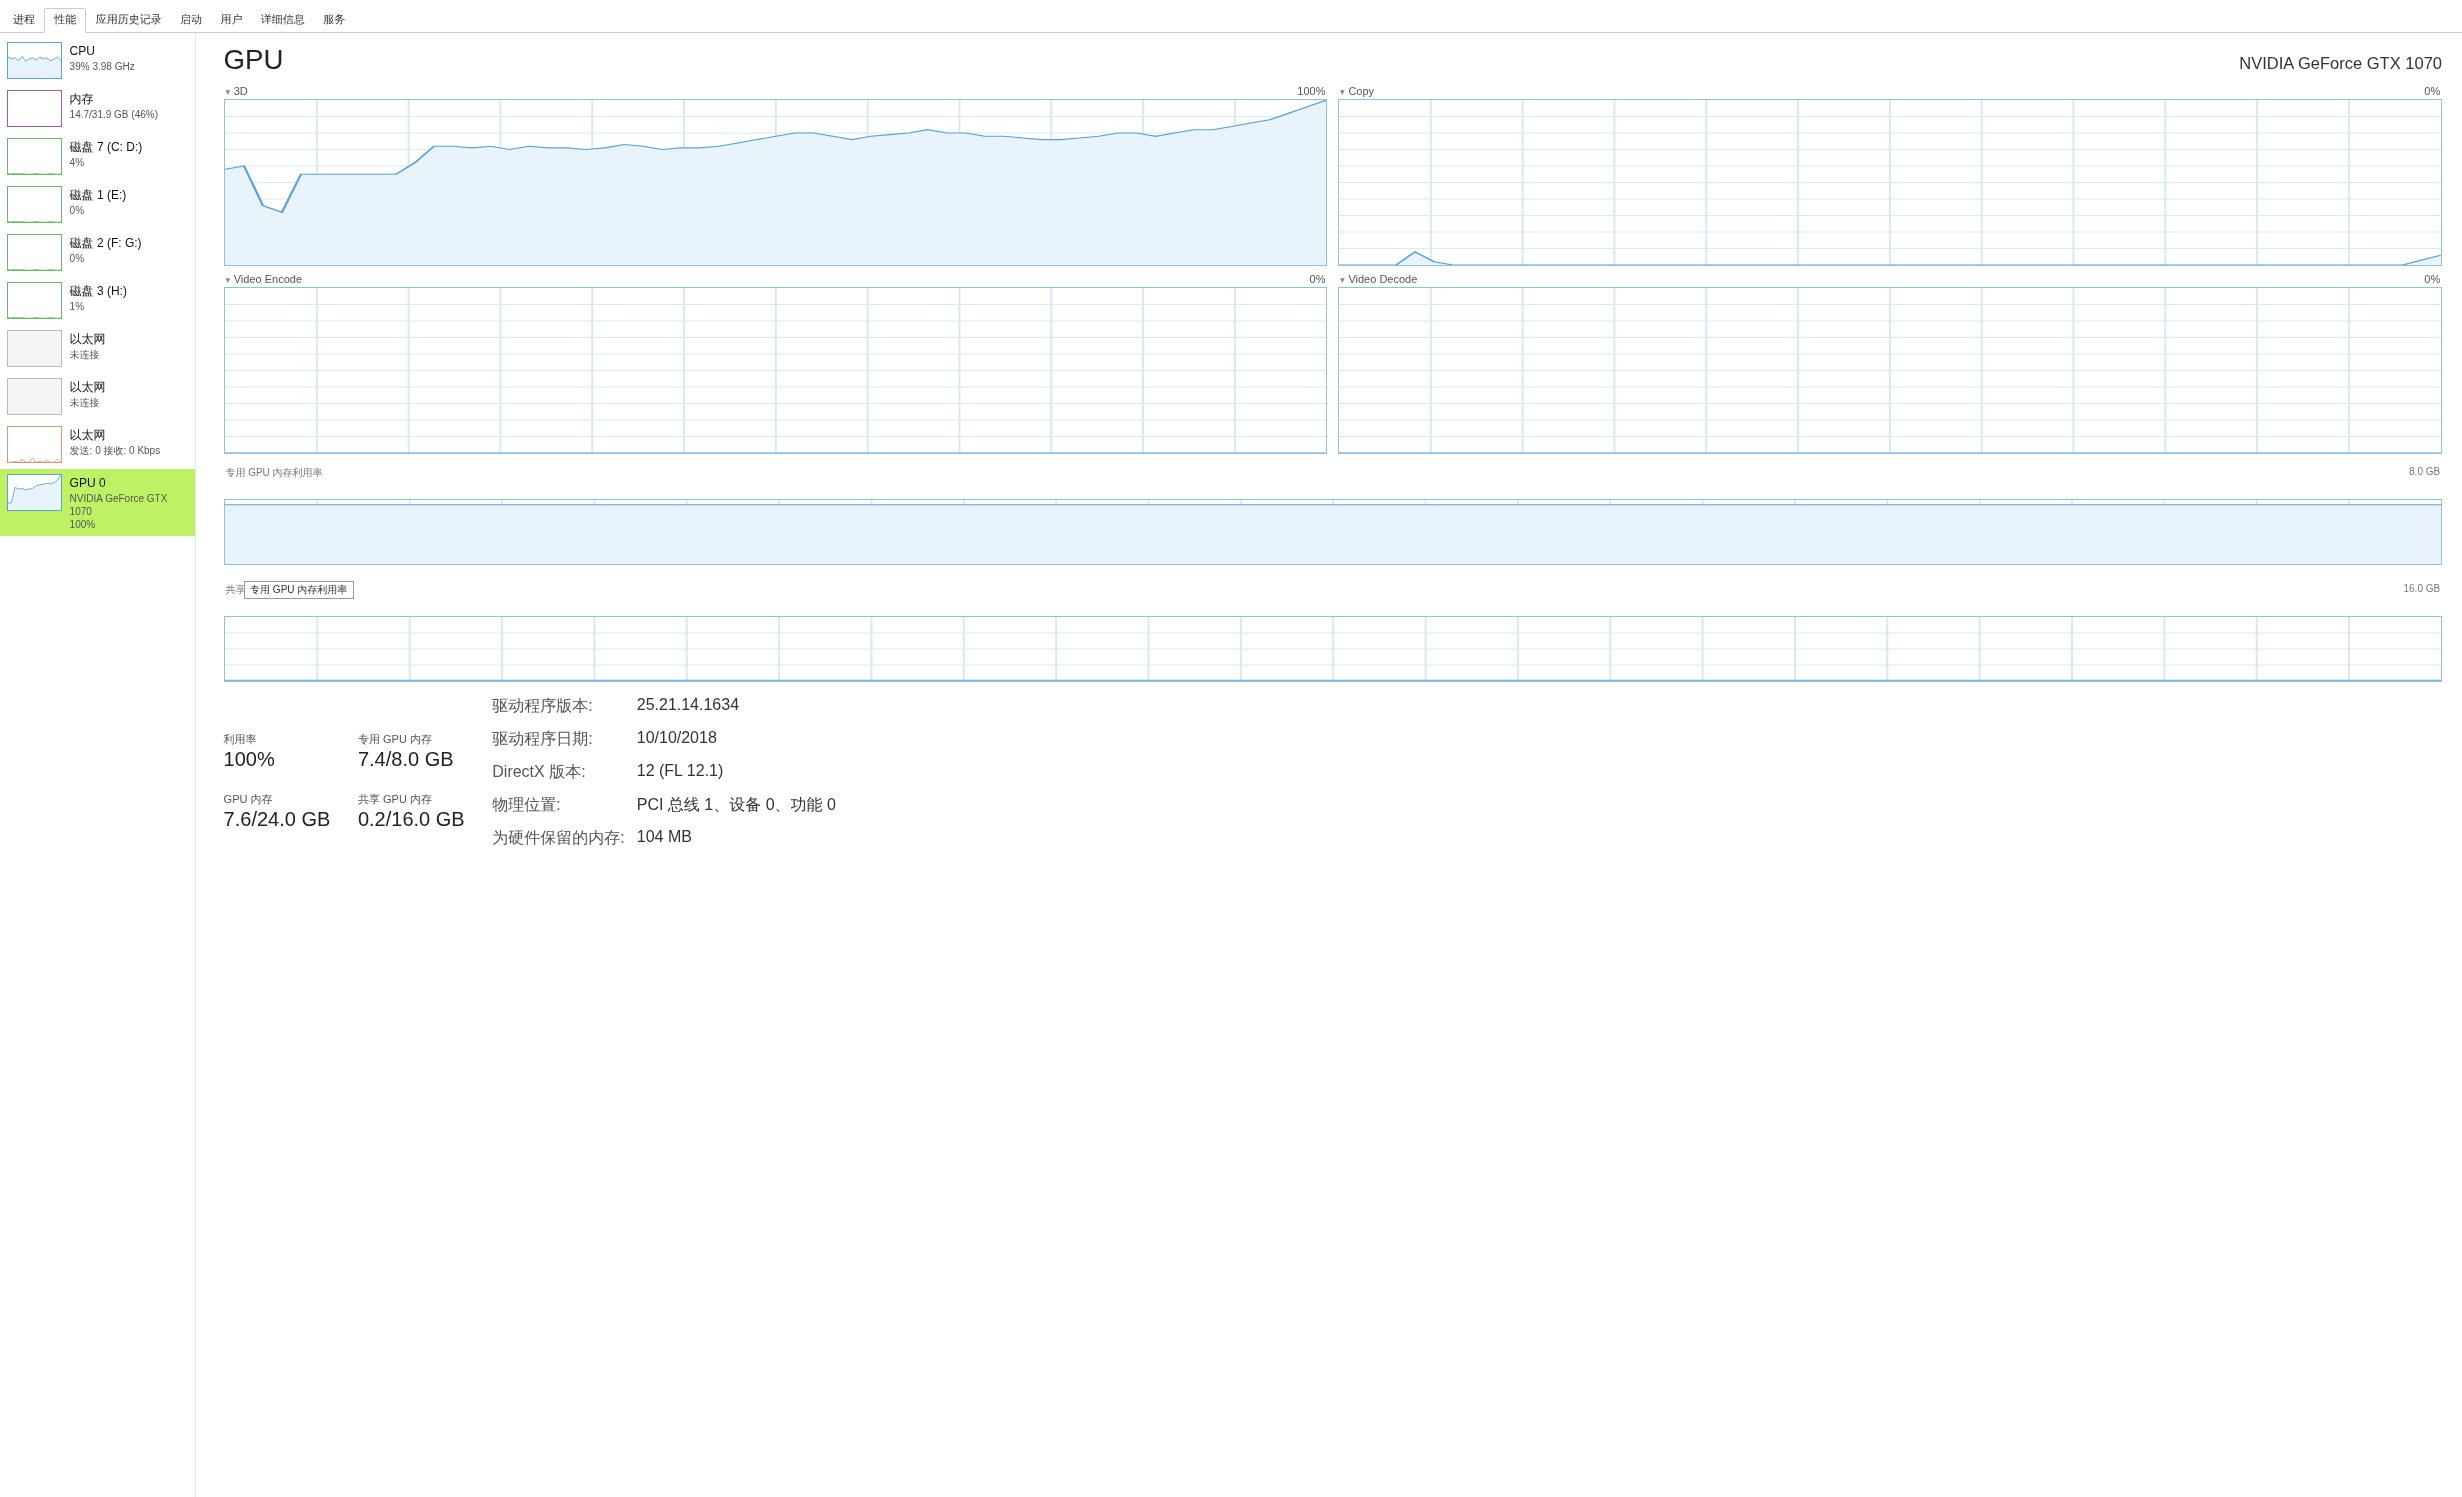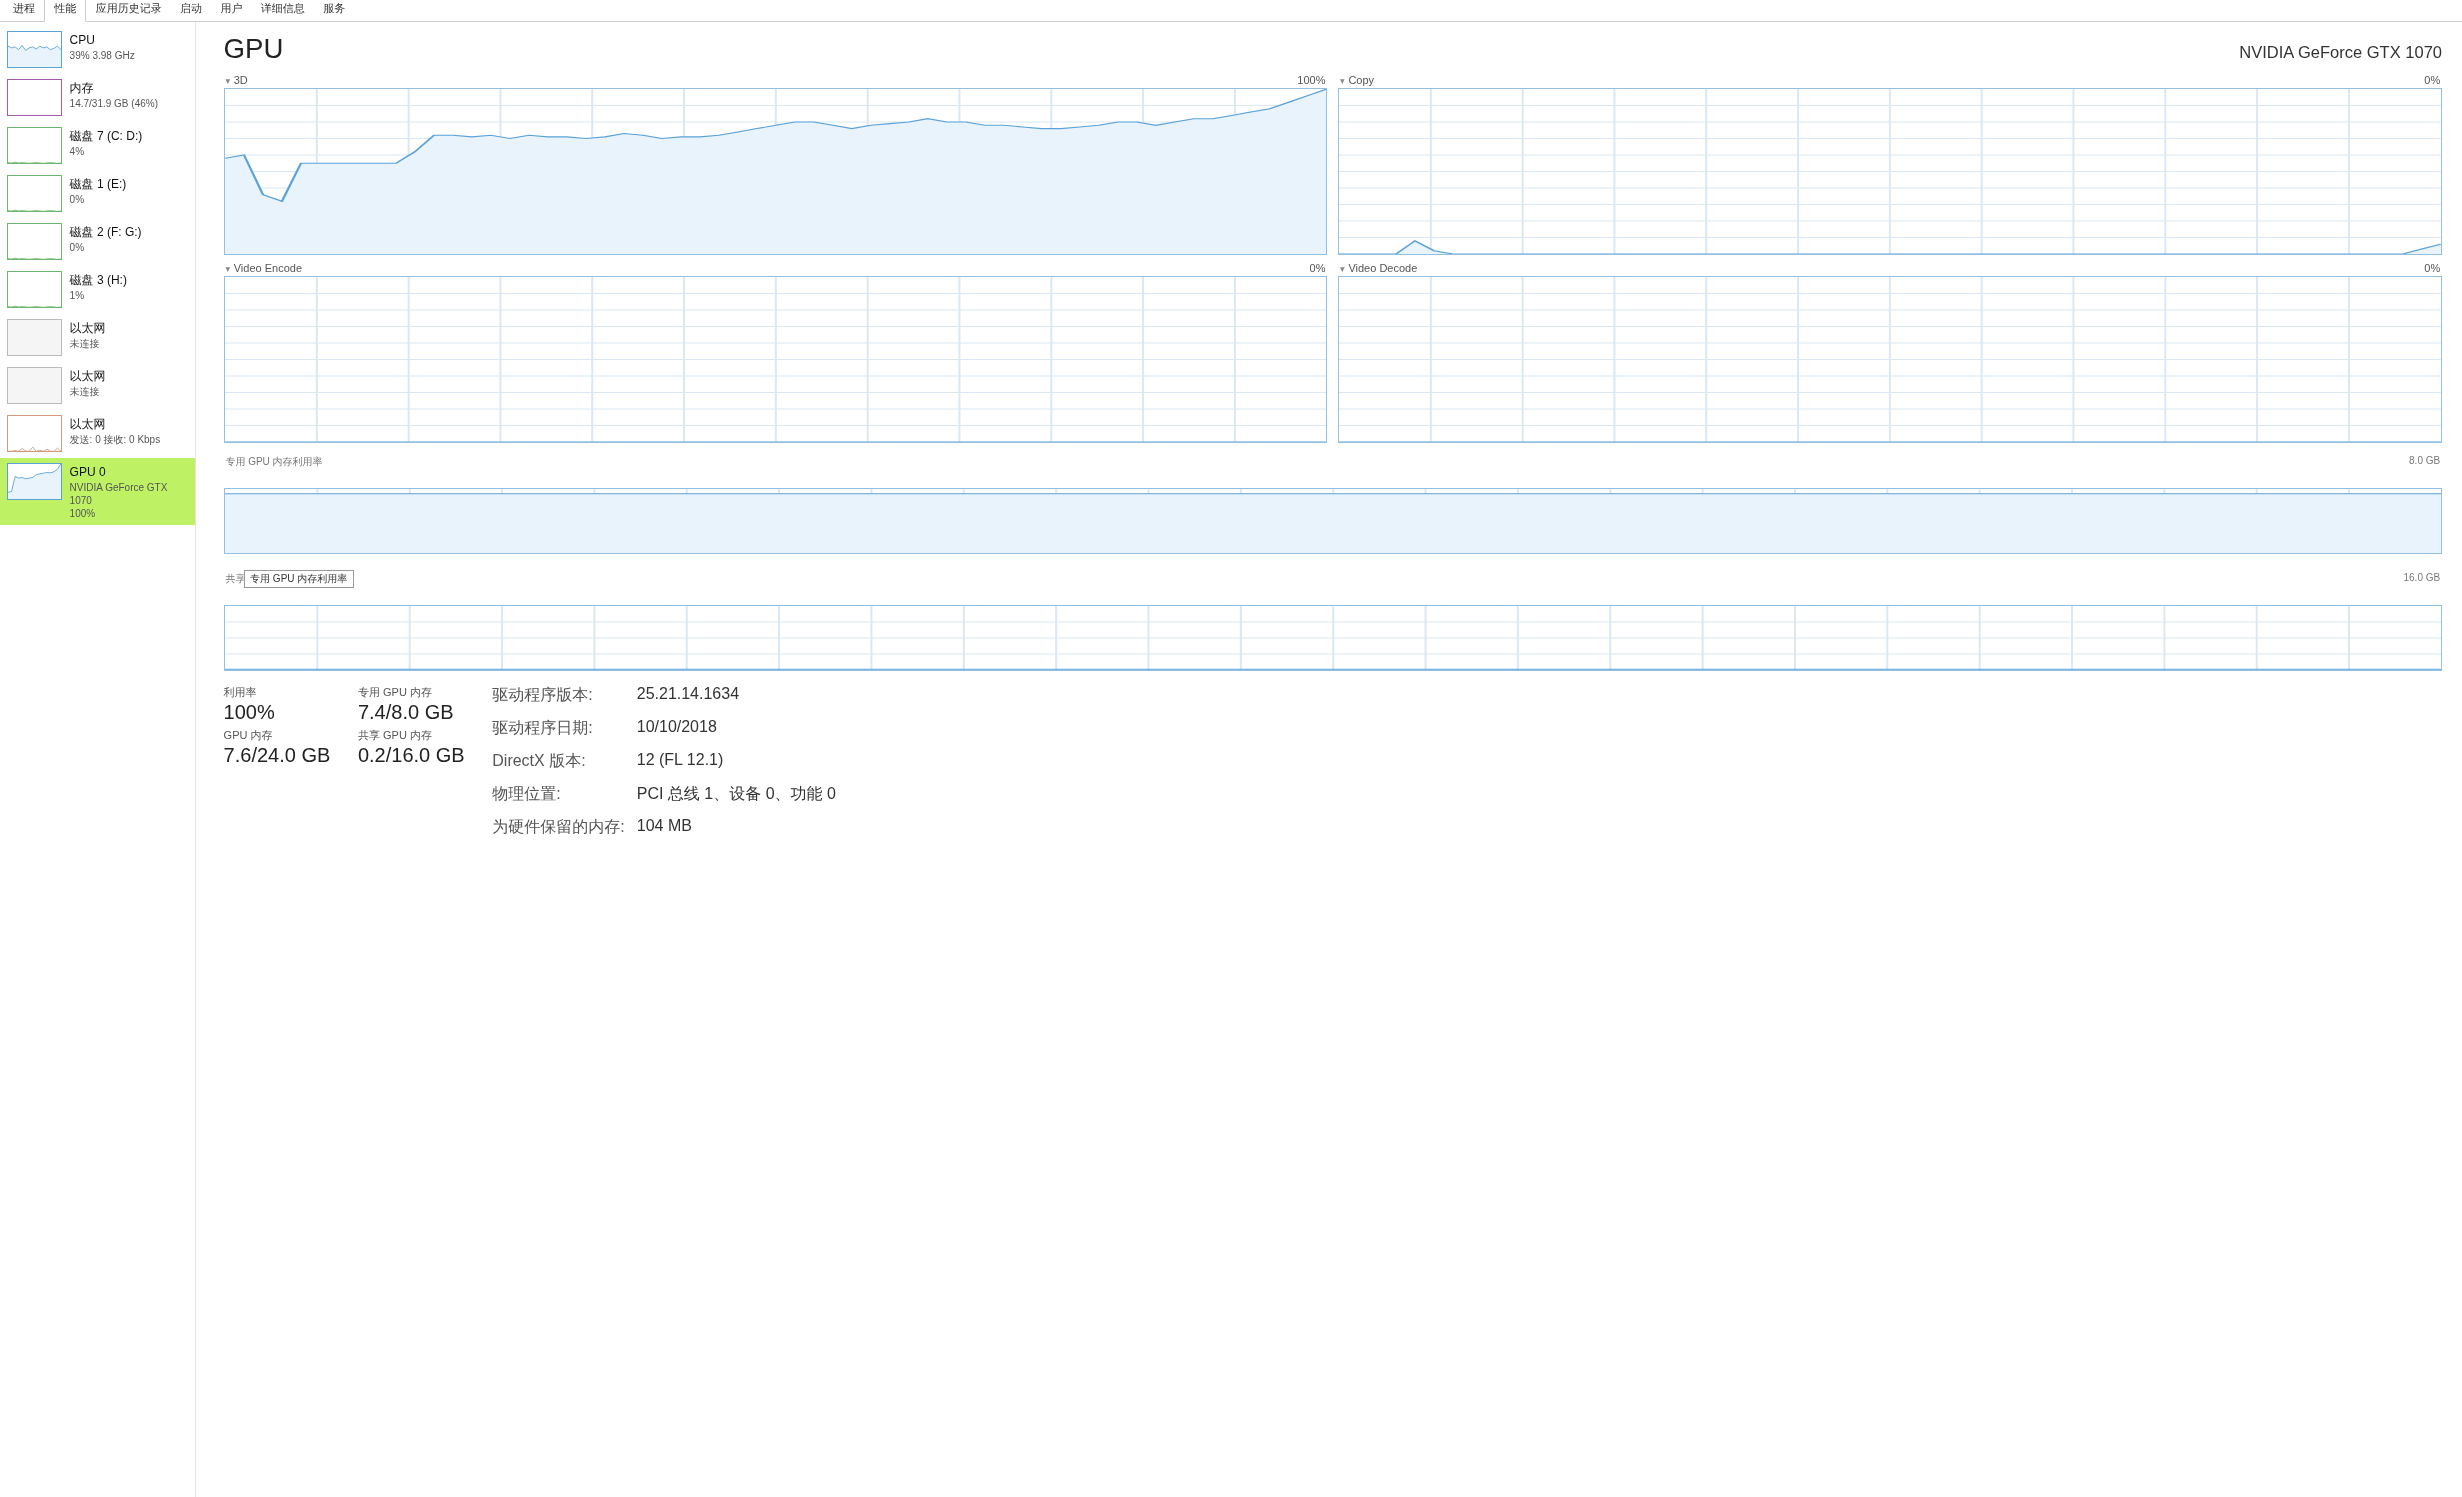--- a/index.html
+++ b/index.html
@@ -12,21 +12,21 @@
     overflow: hidden;
   }
   .app { display: flex; flex-direction: column; width: 100%; height: 100%; }
 
   
   .tabbar {
     display: flex;
     align-items: flex-end;
     border-bottom: 0.9px solid #ccc;
     padding: 0 3.7px;
-    height: 22px;
+    height: 33px;
     font-size: 11px;
     background: #ffffff;
     user-select: none;
   }
   .tabbar .tab {
     padding: 3.7px 9.2px 4.6px;
     color: #333;
     cursor: default;
   }
   .tabbar .tab.active {
@@ -126,21 +126,21 @@
   .tooltip {
     position:absolute; top:-1.8px; left:20px;
     border:0.9px solid #999; background:#fff; padding:0.9px 5.5px; font-size:10px; color:#333;
     pointer-events:none;
   }
 
   
   .stats {
     display:flex; gap:27.6px; padding-top:11px; align-items:flex-start; flex-wrap:wrap;
   }
-  .stats-col { display:flex; flex-direction:column; gap:4px; }
+  .stats-col { display:flex; flex-direction:column; gap:21px;margin-top:36px; }
   .stat { display:flex; flex-direction:column; }
   .stat .label { font-size:11px; color:#555; }
   .stat .value { font-size:20px; color:#222; line-height:1.2; }
 
   .info-table { display:grid; grid-template-columns:auto auto; column-gap:26px; row-gap:3.7px; font-size:16px; color:#333;gap:12px; }
   .info-table .k { color:#555; }
 </style>
 </head>
 <body>
 

